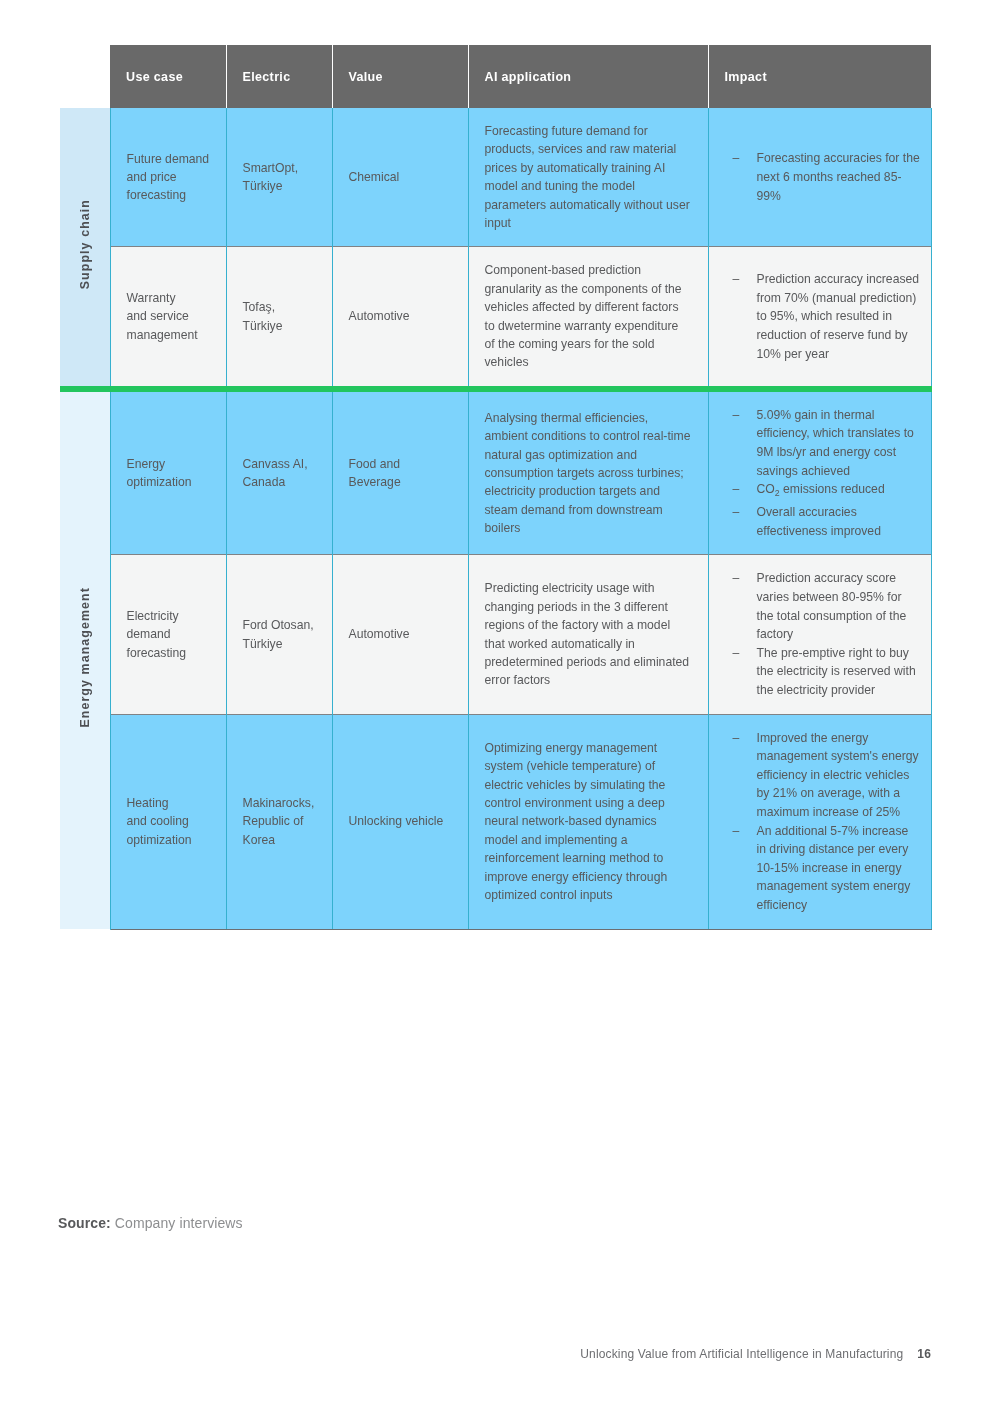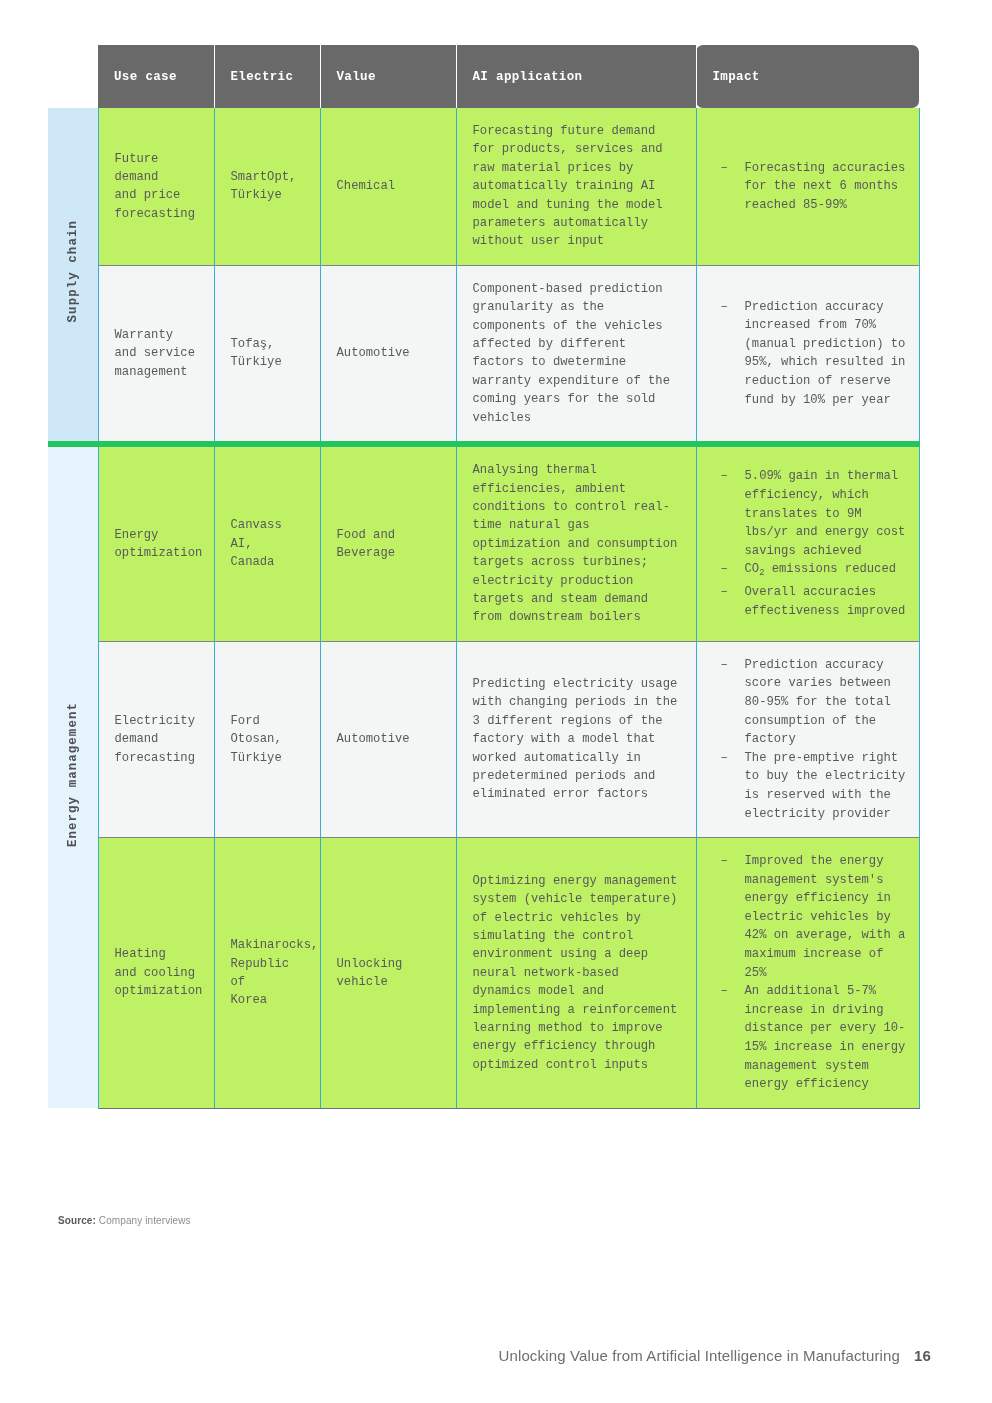--- a/index.html
+++ b/index.html
@@ -17,24 +17,23 @@
   }
 
   .page {
     position: absolute;
     inset: 0;
   }
 
   
   .table-wrap {
     position: absolute;
-    left: 48px;
+    left: 60px;
     top: 45px;
     width: 871px;
-    font-family: Liberation Mono, monospace;
   }
 
   table.ai-table {
     border-collapse: collapse;
     table-layout: fixed;
     width: 871px;
   }
 
   
   col.c-group { width: 50px; }
@@ -56,33 +55,33 @@
     height: 63px;
     padding: 0 0 0 16px;
     border-right: 1.5px solid #ffffff;
     box-sizing: border-box;
   }
   thead th.hdr-group {
     background: #ffffff;
     border-right: none;
     padding: 0;
   }
-  thead th.hdr-last { border-right: none; border-radius: 7px; }
+  thead th.hdr-last { border-right: none; }
 
   
   tbody td {
     font-size: 12.2px;
     line-height: 18.4px;
     color: #58595b;
     vertical-align: middle;
     padding: 14px 16px 14px 16px;
     border-right: 1.6px solid #36b0cf;
     border-top: 1px solid #6d6e71;
     box-sizing: border-box;
-    background: #bef264;
+    background: #7dd3fc;
   }
   tbody tr.shaded td { background: #f4f5f5; }
 
   tbody td.col-imp {
     border-right: 1.6px solid #36b0cf;
     padding-left: 24px;
     padding-right: 10px;
   }
 
   
@@ -144,35 +143,35 @@
     top: 0;
     color: #58595b;
   }
   sub { font-size: 0.72em; }
 
   
   .source {
     position: absolute;
     left: 58px;
     top: 1215px;
-    font-size: 10px;
+    font-size: 14px;
     color: #8d8e90;
     letter-spacing: 0.1px;
   }
   .source b {
     color: #58595b;
     font-weight: bold;
   }
 
   
   .footer {
     position: absolute;
     right: 61px;
     top: 1347px;
-    font-size: 15px;
+    font-size: 12px;
     color: #6d6e71;
     letter-spacing: 0.15px;
     white-space: nowrap;
   }
   .footer .pageno {
     font-weight: bold;
     color: #58595b;
     margin-left: 14px;
   }
 
@@ -295,21 +294,21 @@
               <span class="cell-text">Makinarocks,<br>Republic of<br>Korea</span>
             </td>
             <td class="col-sect">
               <span class="cell-text">Unlocking vehicle</span>
             </td>
             <td class="col-ai">
               <span class="cell-text">Optimizing energy management system (vehicle temperature) of electric vehicles by simulating the control environment using a deep neural network-based dynamics model and implementing a reinforcement learning method to improve energy efficiency through optimized control inputs</span>
             </td>
             <td class="col-imp">
               <ul class="impact">
-                <li>Improved the energy management system's energy efficiency in electric vehicles by 42% on average, with a maximum increase of 25%</li>
+                <li>Improved the energy management system's energy efficiency in electric vehicles by 21% on average, with a maximum increase of 25%</li>
                 <li>An additional 5-7% increase in driving distance per every 10-15% increase in energy management system energy efficiency</li>
               </ul>
             </td>
           </tr>
         </tbody>
     </table>
   </div>
 
   <div class="source">
     <b>Source:</b>

